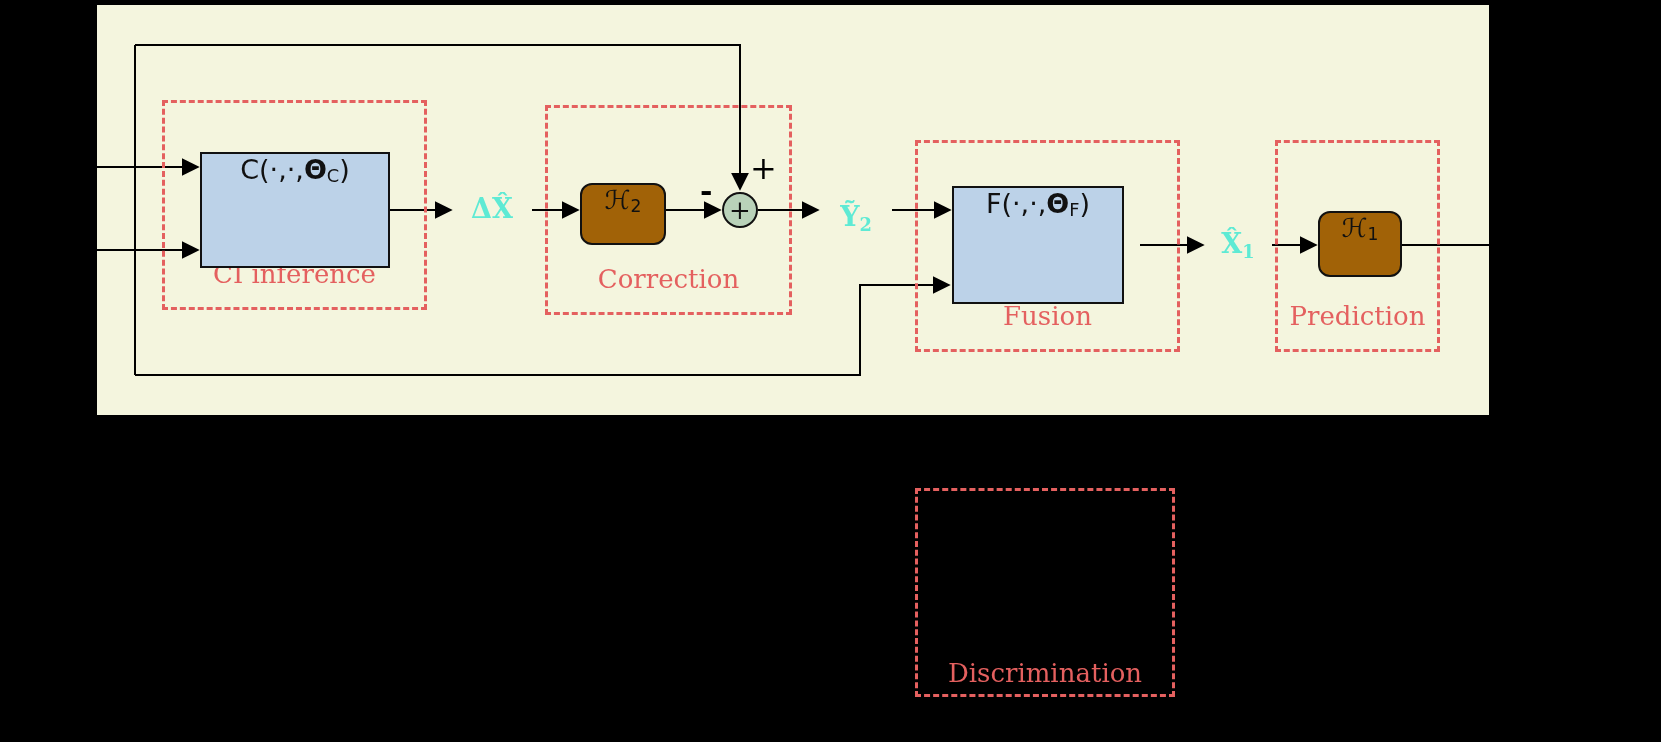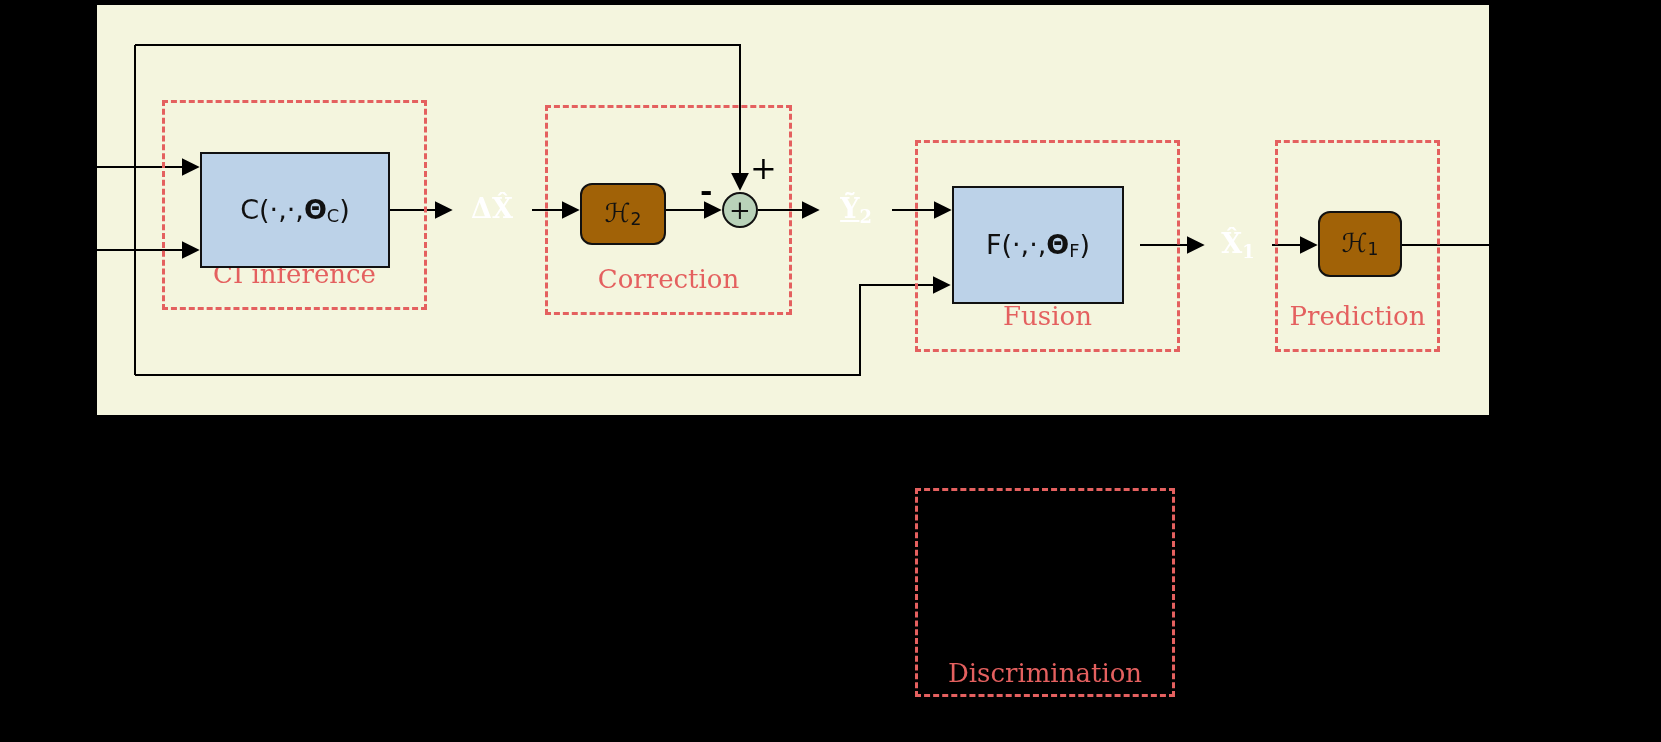--- a/index.html
+++ b/index.html
@@ -4,31 +4,31 @@
 <style>
   html,body{margin:0;padding:0;background:#000;}
   #stage{position:relative;width:1661px;height:742px;background:#000;overflow:hidden;
          font-family:"DejaVu Sans",sans-serif;color:#111;}
   *{box-sizing:border-box;}
   .gen-bg{position:absolute;left:97px;top:5px;width:1392px;height:410px;background:#f4f5de;}
   svg.wires{position:absolute;left:0;top:0;pointer-events:none;}
   .region{position:absolute;border:3px dashed #e4605f;}
   .region-title{position:absolute;left:0;right:0;bottom:18px;text-align:center;
                 font-family:"DejaVu Serif",serif;font-size:26px;color:#e4605f;white-space:nowrap;}
-  .block{position:absolute;border:2px solid #111;display:flex;align-items:center;
+  .block{position:absolute;border:2px solid #111;display:flex;
          justify-content:center;font-size:27px;color:#111;white-space:nowrap;}
   .blue{background:#bcd2e8;}
   .green{background:#a16207;border-radius:12px;font-size:26px;}
   .sum-node{position:absolute;left:722px;top:192px;width:36px;height:36px;border-radius:50%;
             background:#b9d2b9;border:2px solid #111;display:flex;align-items:center;
             justify-content:center;font-family:"DejaVu Serif",serif;font-size:26px;line-height:1;}
   .sub{font-size:66%;vertical-align:-16%;}
   .bold{font-weight:bold;}
   .signal{position:absolute;font-family:"DejaVu Serif",serif;font-weight:bold;
-          font-size:27px;color:#ffffff;text-align:center;line-height:34px;white-space:nowrap;}
+          font-size:27px;color:#5eead4;text-align:center;line-height:34px;white-space:nowrap;}
   .sign{position:absolute;font-family:"DejaVu Serif",serif;font-size:32px;color:#000;
         line-height:1;font-weight:normal;}
   .sign.minus{font-weight:bold;font-size:30px;}
   .g-label{position:absolute;left:1285px;top:22px;width:160px;text-align:center;
            font-size:28px;white-space:nowrap;}
 </style>
 </head>
 <body>
 
 <div id="stage">
@@ -96,21 +96,21 @@
 
   <div class="block green" style="left:1318px;top:211px;width:84px;height:66px;">
     <span>
       <span>ℋ</span><span class="sub">1</span>
     </span>
   </div>
 
 
   <div class="signal" style="left:452px;top:192px;width:80px;">ΔX̂</div>
 
-  <div class="signal" style="left:820px;top:192px;width:72px;text-decoration:underline;">
+  <div class="signal" style="left:820px;top:200px;width:72px;">
     <span>Ỹ</span><span class="sub">2</span>
   </div>
 
   <div class="signal" style="left:1206px;top:227px;width:64px;">
     <span>X̂</span><span class="sub">1</span>
   </div>
 
   <div class="sign" style="left:750px;top:152px;">+</div>
   <div class="sign minus" style="left:700px;top:176px;">-</div>
 

